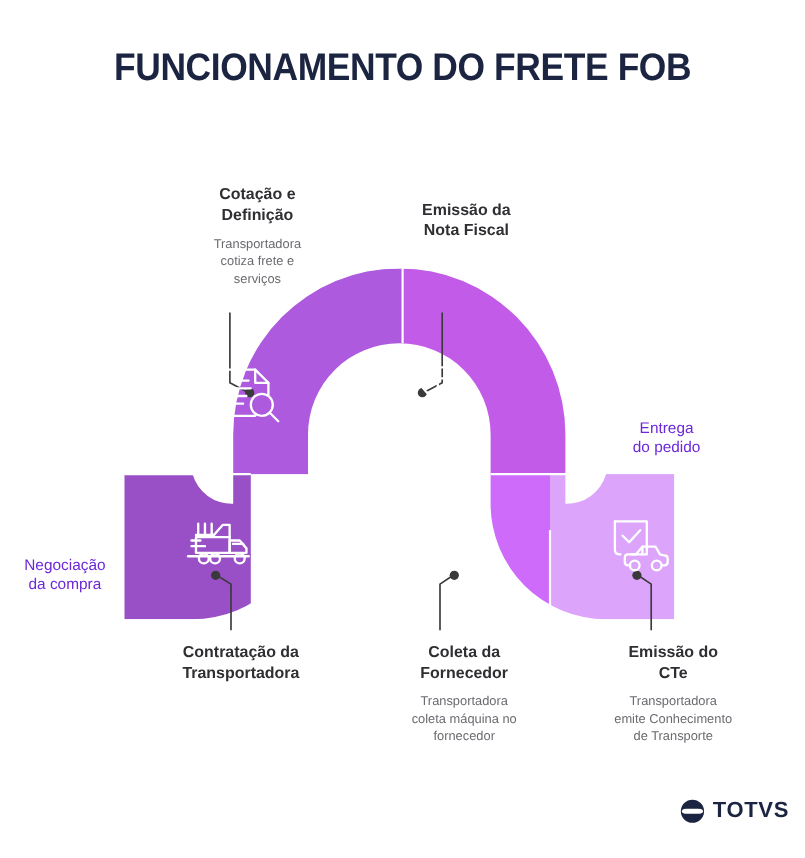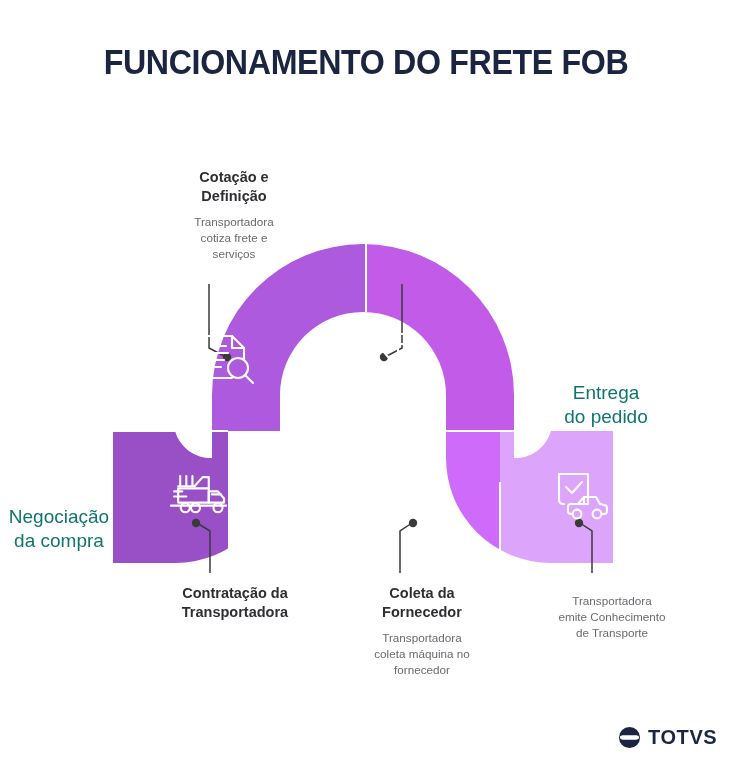--- a/index.html
+++ b/index.html
@@ -50,31 +50,31 @@
   .callout .c-body {
     margin-top: 9px;
     font-size: 11.7px;
     font-weight: 400;
     color: #6a6a70;
     line-height: 1.36;
     white-space: pre-line;
   }
   .callout.plain .c-title {
     font-weight: 400;
-    font-size: 19px;
-    color: #0f766e;
+    font-size: 14px;
+    color: #6d28d9;
     line-height: 1.24;
   }
 
   
   #co-cotacao   { left: 134px; top: 168px; width: 200px; text-align: center; }
   #co-nota      { left: 324px; top: 182px; width: 200px; }
   #co-entrega   { left: 512px; top: 381px; width: 188px; }
   #co-negoc     { left: -6px;  top: 505px; width: 130px; text-align: center;}
-  #co-contrat   { left: 128px; top: 584px; width: 214px; }
+  #co-contrat   { left: 112px; top: 584px; width: 214px; }
   #co-coleta    { left: 322px; top: 584px; width: 200px; }
   #co-cte       { left: 512px; top: 584px; width: 200px; }
 
   
   .brand {
     position: absolute;
     left: 618px; top: 726px;
     display: flex; align-items: center; gap: 7px;
   }
   .brand-mark { display: block; }
@@ -226,20 +226,22 @@
 
   <div class="callout" id="co-cotacao">
     <div class="c-title">Cotação e
 Definição</div>
     <div class="c-body">Transportadora
 cotiza frete e
 serviços</div>
   </div>
 
   <div class="callout" id="co-nota">
+    <div class="c-title">Emissão da
+Nota Fiscal</div>
   </div>
 
   <div class="callout plain" id="co-entrega">
     <div class="c-title">Entrega
 do pedido</div>
   </div>
 
   <div class="callout plain" id="co-negoc">
     <div class="c-title">Negociação
 da compra</div>
@@ -252,20 +254,22 @@
 
   <div class="callout" id="co-coleta">
     <div class="c-title">Coleta da
 Fornecedor</div>
     <div class="c-body">Transportadora
 coleta máquina no
 fornecedor</div>
   </div>
 
   <div class="callout" id="co-cte">
+    <div class="c-title">Emissão do
+CTe</div>
     <div class="c-body">Transportadora
 emite Conhecimento
 de Transporte</div>
   </div>
 
   <div class="brand">
     <svg class="brand-mark" width="23" height="23" viewBox="0 0 24 24">
       <circle cx="12" cy="12" r="11" fill="#1b2440"></circle>
       <ellipse cx="12" cy="12" rx="10.2" ry="3.6" fill="#ffffff"></ellipse>
       <path d="M3.1 9.6 A 11 11 0 0 1 20.9 9.6 Z" fill="#1b2440"></path>

